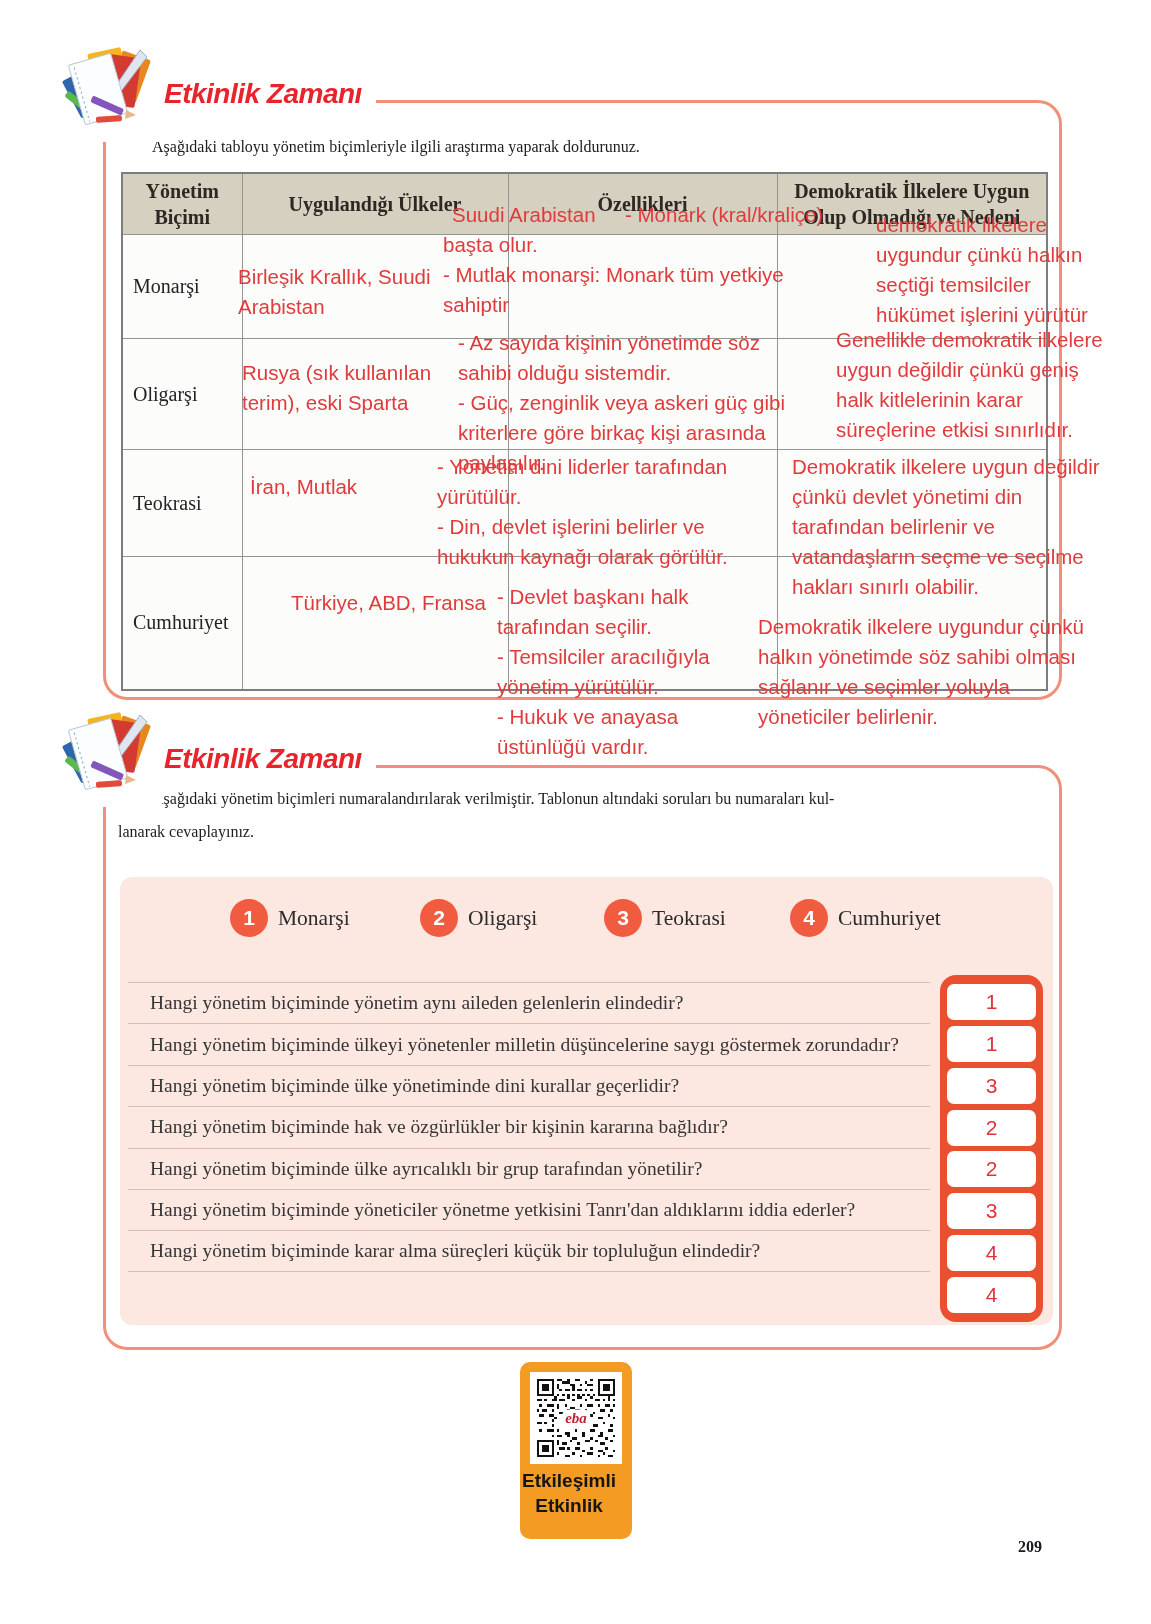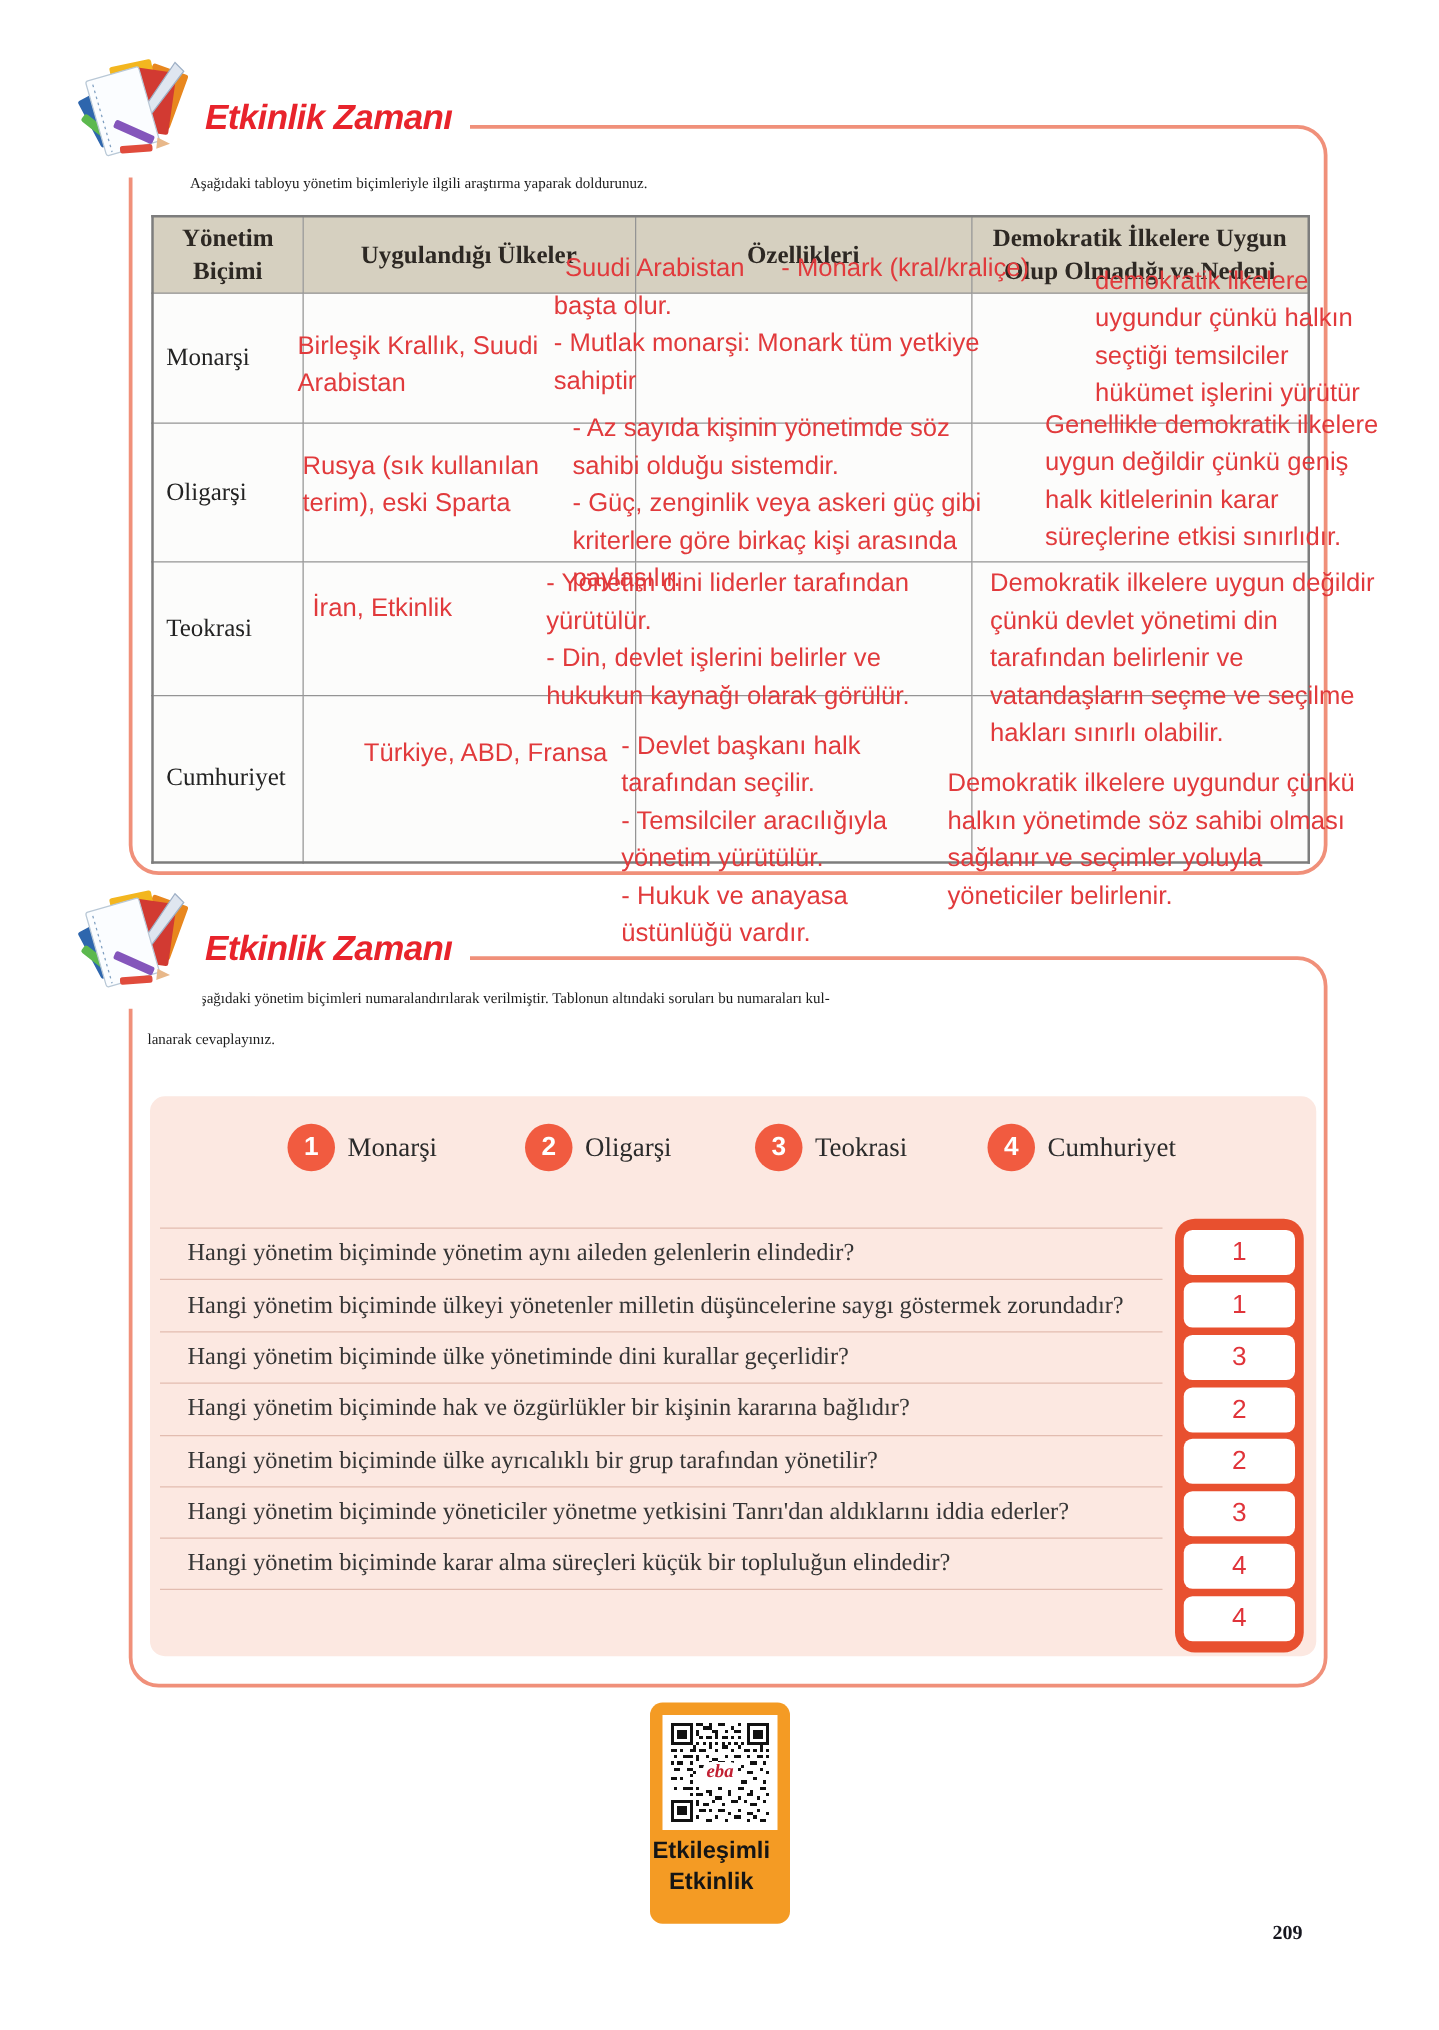--- a/index.html
+++ b/index.html
@@ -22,21 +22,21 @@
 
   .act-title{
     position:absolute;z-index:3;background:#ffffff;
     font-family:"Liberation Sans",sans-serif;font-weight:bold;font-style:italic;
     font-size:28px;letter-spacing:-0.5px;color:#e8232b;padding:0 14px 2px 6px;
   }
   #title1{left:158px;top:78px;}
   #title2{left:158px;top:743px;}
 
   .instruction{
-    position:absolute;font-size:12px;color:#1c1c1c;line-height:33px;
+    position:absolute;font-size:16px;color:#1c1c1c;line-height:33px;
     white-space:pre-line;text-indent:34px;z-index:2;
   }
   #instr1{left:118px;top:130px;width:930px;}
   #instr2{left:118px;top:782px;width:930px;}
 
   
   #gov-table{
     position:absolute;left:121px;top:172px;width:925px;
     border-collapse:collapse;table-layout:fixed;z-index:1;
     border:2px solid #7d7d7d;
@@ -185,21 +185,21 @@
           <td></td>
         </tr>
       </tbody>
   </table>
 
   <div id="annotations">
       <div class="annotation" style="left: 238px; top: 262px;">Birleşik Krallık, Suudi
 Arabistan</div>
       <div class="annotation" style="left: 242px; top: 358px;">Rusya (sık kullanılan
 terim), eski Sparta</div>
-      <div class="annotation" style="left: 250px; top: 472px;">İran, Etkinlik</div>
+      <div class="annotation" style="left: 250px; top: 472px;">İran, Mutlak</div>
       <div class="annotation" style="left: 250px; top: 588px; margin-left: 41px;">Türkiye, ABD, Fransa</div>
       <div class="annotation" style="left: 452px; top: 200px;">Suudi Arabistan</div>
       <div class="annotation" style="left: 625px; top: 200px;">- Monark (kral/kraliçe)</div>
       <div class="annotation" style="left: 443px; top: 230px;">başta olur.
 - Mutlak monarşi: Monark tüm yetkiye
 sahiptir</div>
       <div class="annotation" style="left: 458px; top: 328px;">- Az sayıda kişinin yönetimde söz
 sahibi olduğu sistemdir.
 - Güç, zenginlik veya askeri güç gibi
 kriterlere göre birkaç kişi arasında

